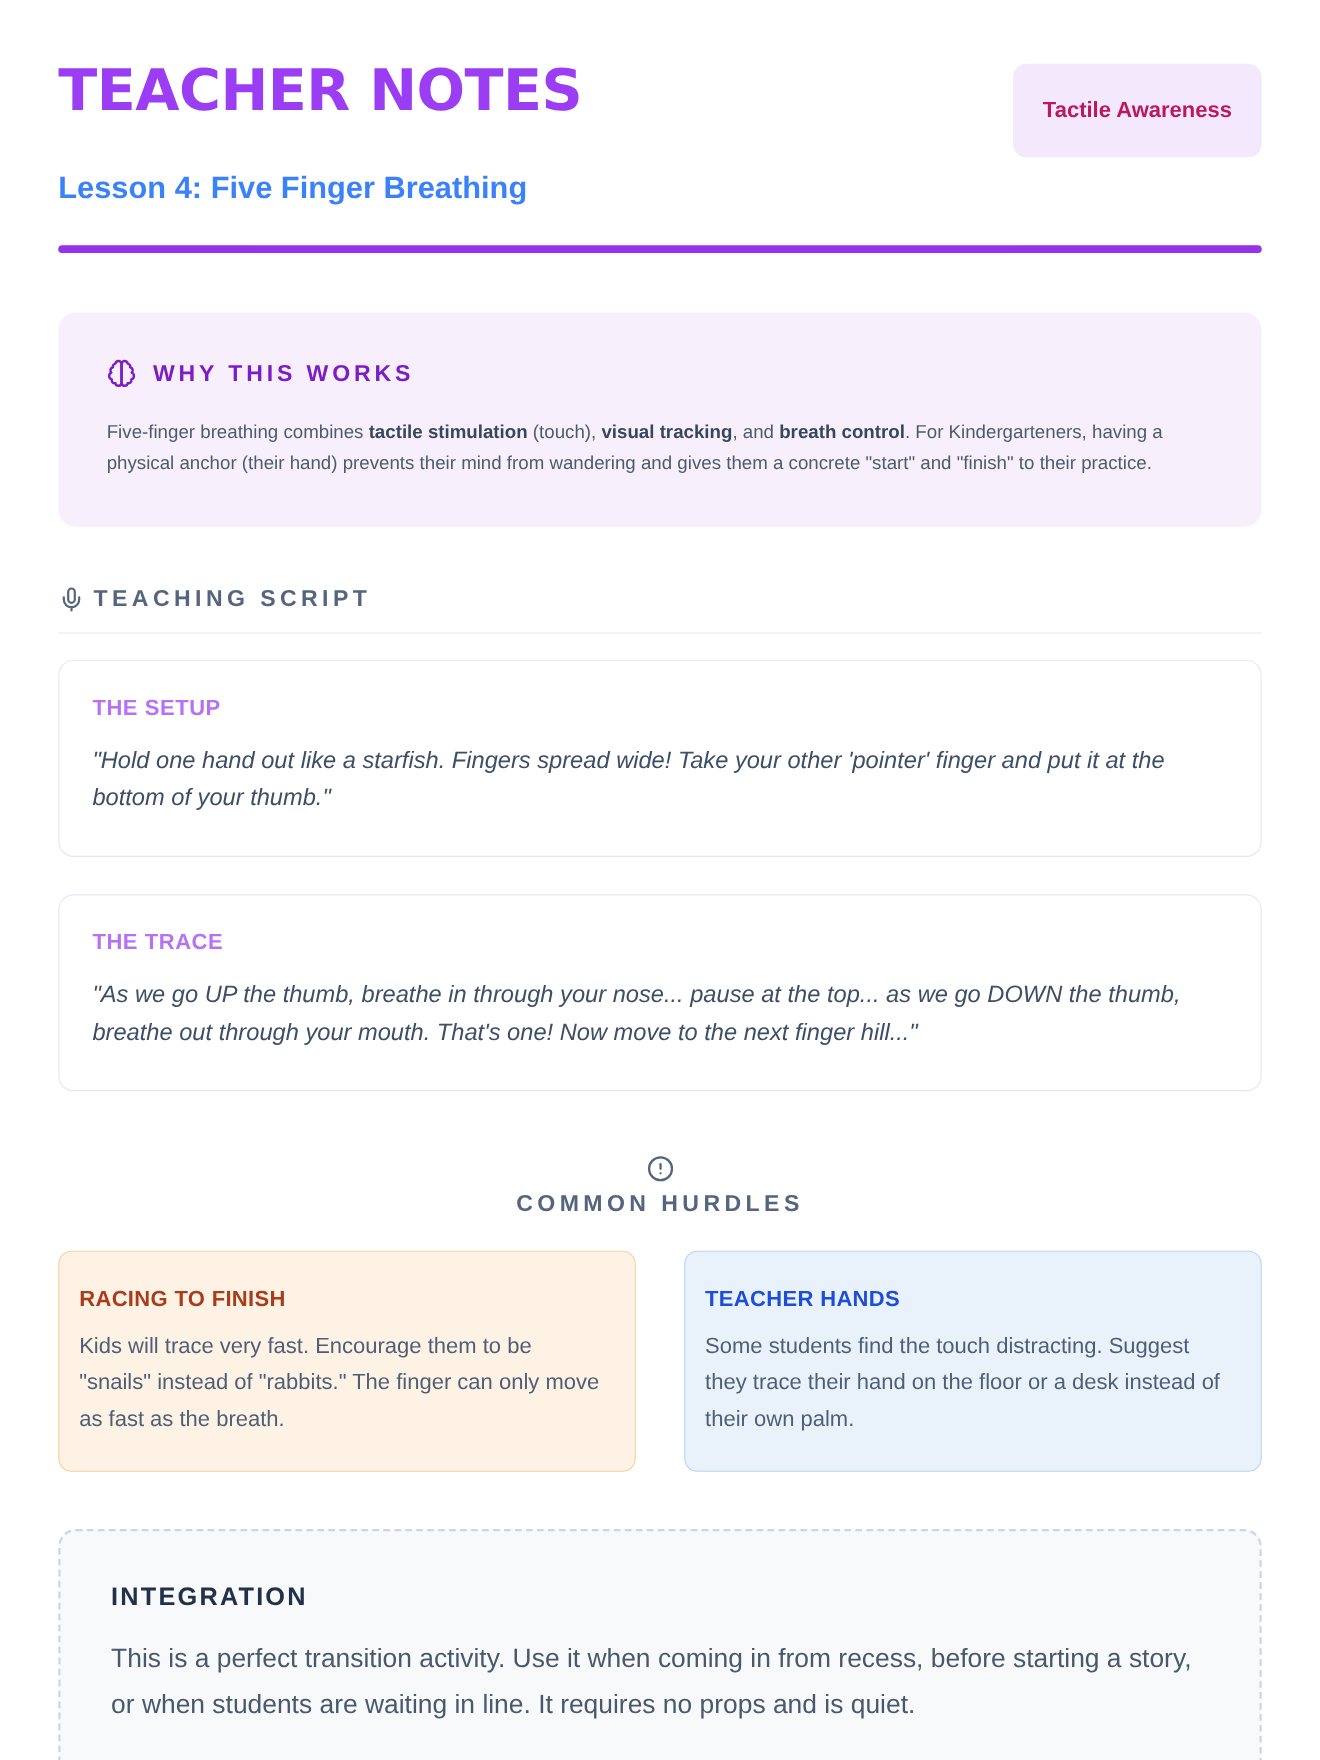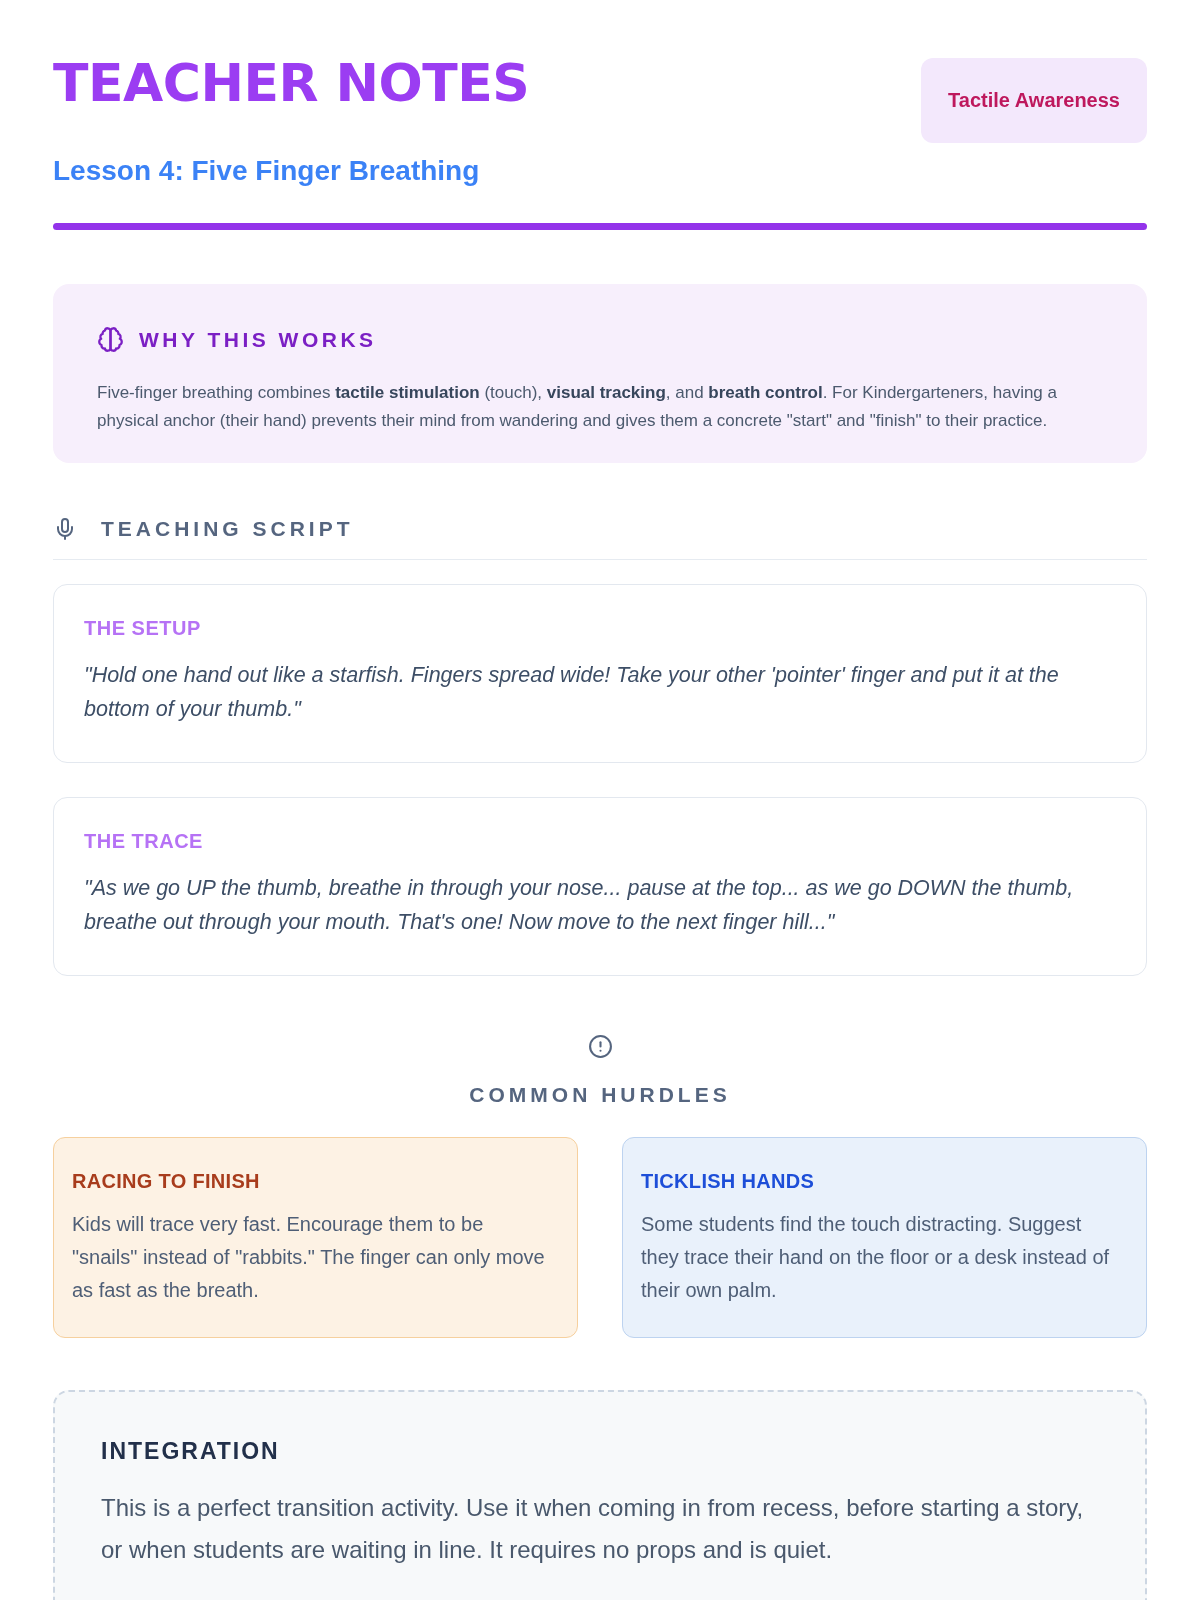--- a/index.html
+++ b/index.html
@@ -50,21 +50,21 @@
     background: #9333ea;
     border-radius: 4px;
     margin-top: 36px;
   }
 
   
   .why-box {
     margin-top: 54px;
     background: #f7effc;
     border-radius: 16px;
-    padding: 42px 44px 28px 44px;
+    padding: 42px 44px 44px 44px;
   }
   .why-heading-row {
     display: flex;
     align-items: center;
     gap: 15px;
   }
   .why-heading {
     font-size: 21px;
     font-weight: 700;
     letter-spacing: 3.5px;
@@ -76,21 +76,21 @@
     font-size: 17px;
     line-height: 28px;
     color: #4c5a6e;
   }
   .why-body strong { color: #37465c; font-weight: 700; }
 
   
   .section-header {
     display: flex;
     align-items: center;
-    gap: 24px;
+    gap: 8px;
     color: #55657f;
   }
   .section-header .section-title {
     font-size: 21px;
     font-weight: 700;
     letter-spacing: 4px;
   }
   .script-header {
     margin-top: 54px;
     padding-bottom: 18px;
@@ -233,21 +233,21 @@
     </span>
     <span class="section-title">COMMON HURDLES</span>
   </div>
 
   <div class="hurdles-grid">
     <div class="hurdle-card orange">
       <div class="hurdle-title">RACING TO FINISH</div>
       <p class="hurdle-body">Kids will trace very fast. Encourage them to be "snails" instead of "rabbits." The finger can only move as fast as the breath.</p>
     </div>
     <div class="hurdle-card blue">
-      <div class="hurdle-title">TICKLISH HANDS</div>
+      <div class="hurdle-title">TEACHER HANDS</div>
       <p class="hurdle-body">Some students find the touch distracting. Suggest they trace their hand on the floor or a desk instead of their own palm.</p>
     </div>
   </div>
 
   <section class="integration-box">
     <div class="integration-heading">INTEGRATION</div>
     <p class="integration-body">This is a perfect transition activity. Use it when coming in from recess, before starting a story, or when students are waiting in line. It requires no props and is quiet.</p>
   </section>
 
 </div>

